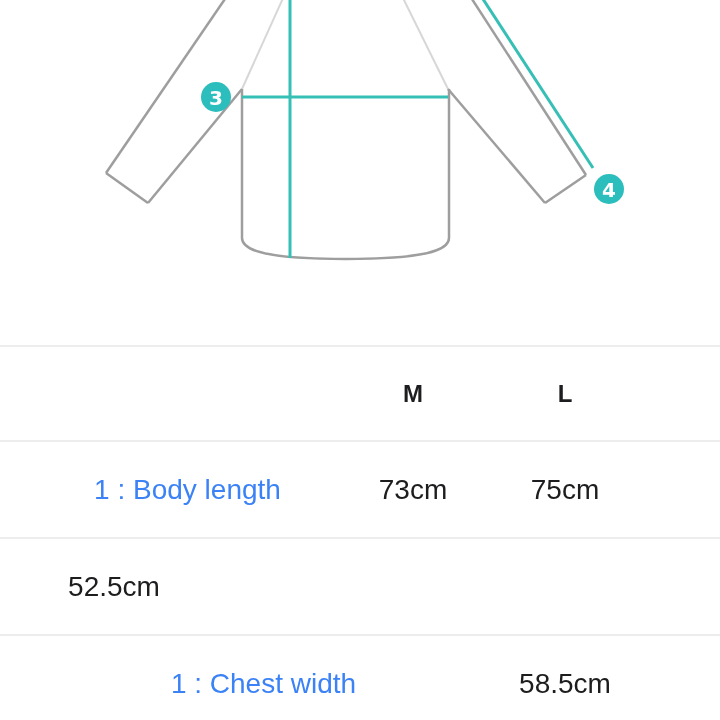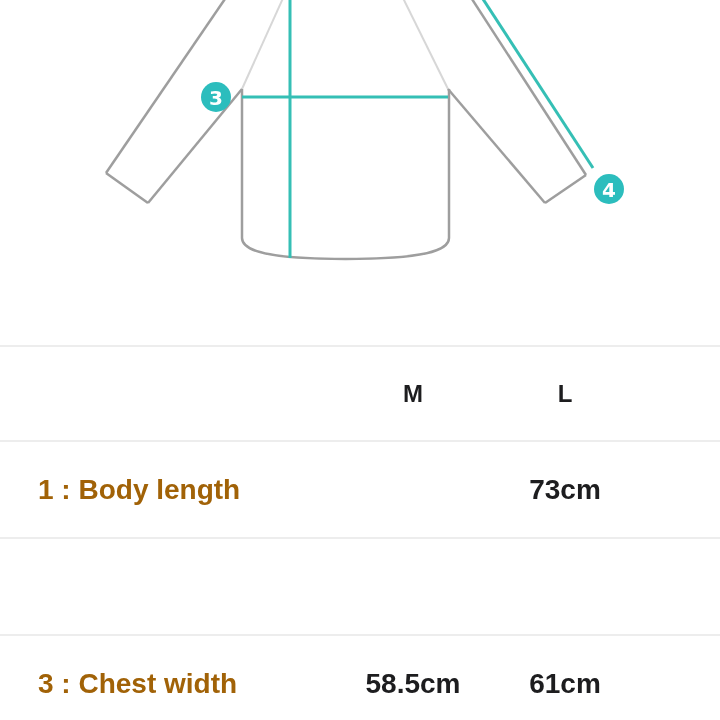--- a/index.html
+++ b/index.html
@@ -44,29 +44,30 @@
     align-items: center;
     height: 97px;
     border-top: 2px solid #ededed;
     padding-left: 38px;
     padding-right: 79px;
   }
   .t-row.t-header { height: 95px; }
   .t-label {
     flex: 1;
     font-size: 28px;
-    font-weight: 700;
-    color: #a16207;
+    font-weight: 400;
+    color: #3b82f6;
     white-space: nowrap;
+    text-align: center;
   }
   .t-cell {
     width: 152px;
     text-align: center;
     font-size: 28px;
-    font-weight: 700;
+    font-weight: 400;
     color: #1d1d1f;
     white-space: nowrap;
   }
   .t-header .t-cell {
     font-size: 24px;
     font-weight: 700;
   }
 </style>
 </head>
 <body>
@@ -106,24 +107,25 @@
 
   <div class="t-row t-header">
     <div class="t-label"></div>
     <div class="t-cell">M</div>
     <div class="t-cell">L</div>
   </div>
 
   <div class="t-row">
     <div class="t-label">1 : Body length</div>
     <div class="t-cell">73cm</div>
+    <div class="t-cell">75cm</div>
   </div>
 
   <div class="t-row">
+    <div class="t-cell">52.5cm</div>
   </div>
 
   <div class="t-row">
-    <div class="t-label">3 : Chest width</div>
+    <div class="t-label">1 : Chest width</div>
     <div class="t-cell">58.5cm</div>
-    <div class="t-cell">61cm</div>
   </div>
 
 </div>
 
 </body></html>

